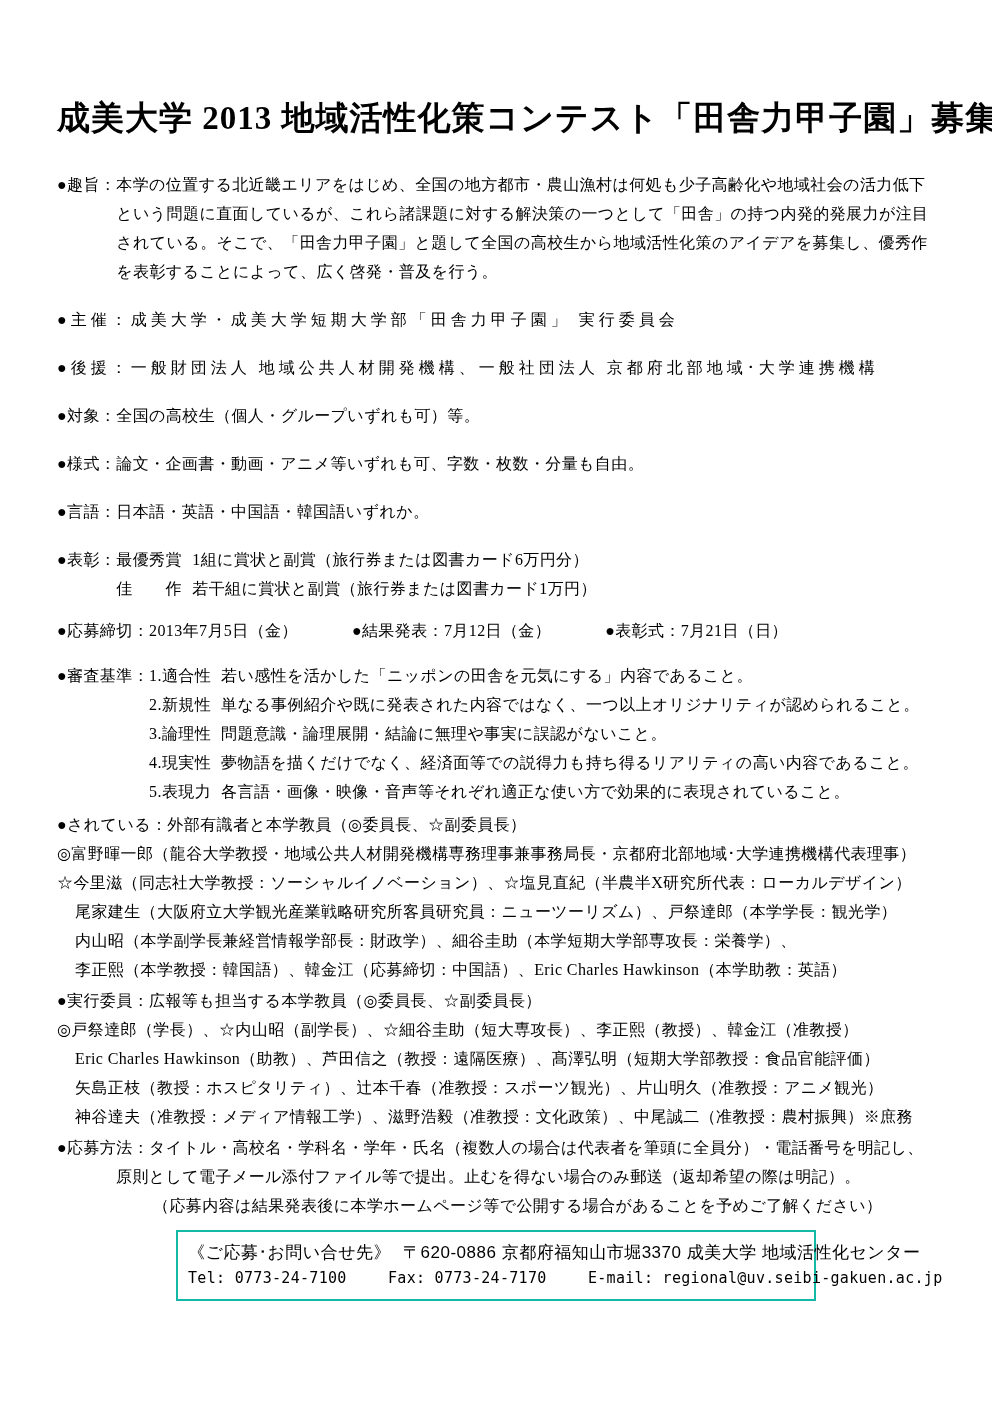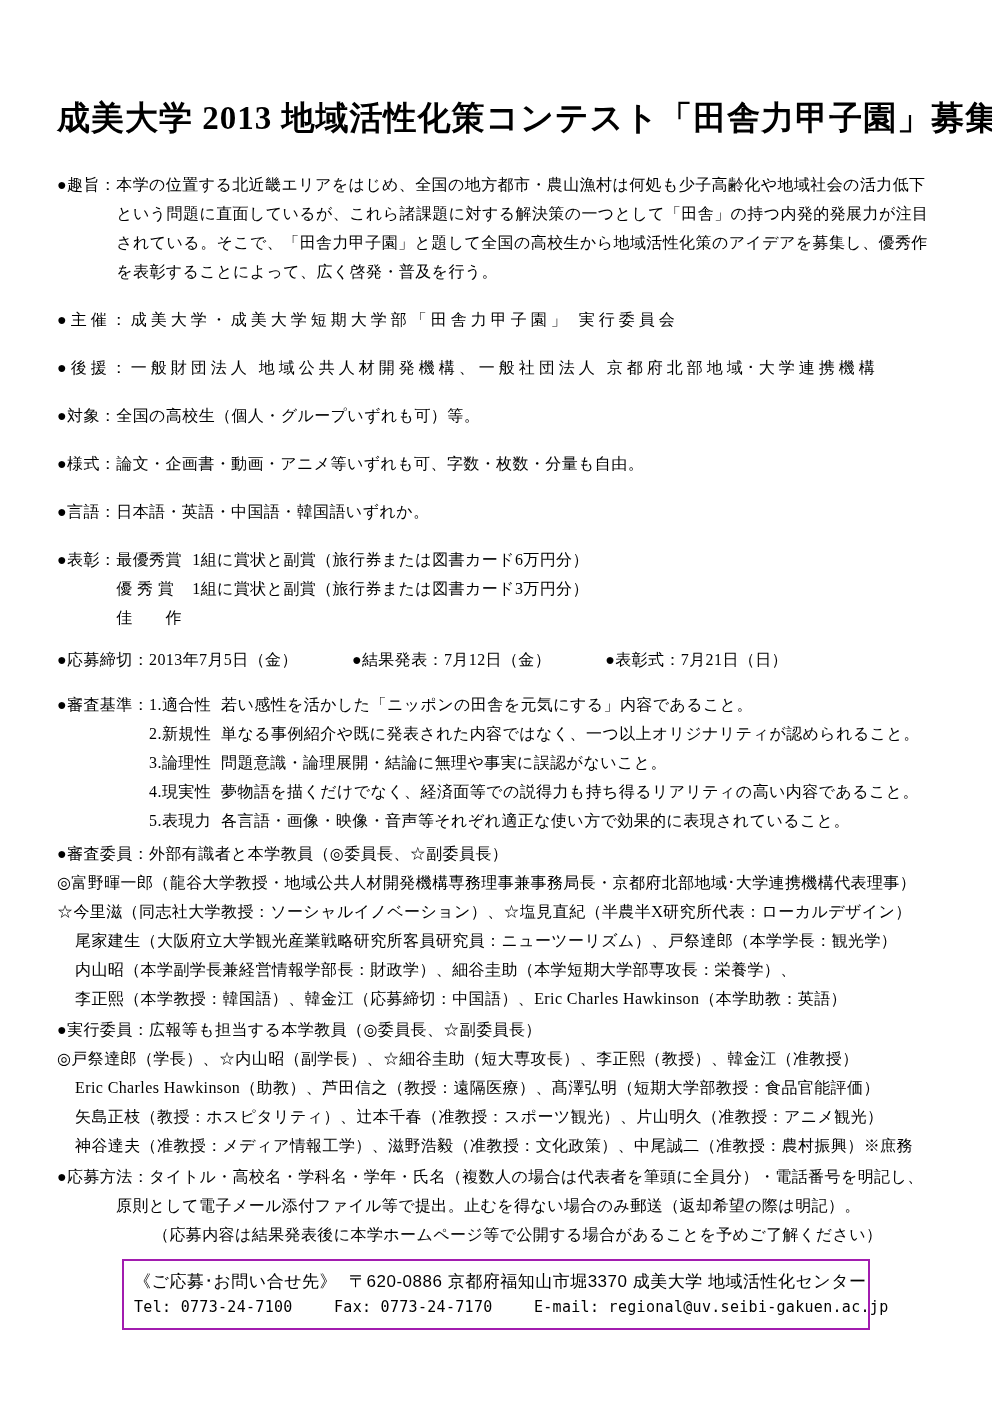--- a/index.html
+++ b/index.html
@@ -59,23 +59,23 @@
   
   .mem { white-space: nowrap; }
   .mem.ind { margin-left: 18px; }
 
   
   .app-line2 { margin-left: 59px; white-space: nowrap; }
   .app-line3 { margin-left: 96px; white-space: nowrap; }
 
   
   .contact-box {
-    width: 748px;
+    width: 640px;
     margin: 10px auto 13px auto;
-    border: 2px solid #a21caf;
+    border: 2px solid #14b8a6;
     padding: 7px 10px 8px 10px;
     text-align: center;
     font-family: "Liberation Sans", "DejaVu Sans", sans-serif;
   }
   .contact-line1 {
     font-size: 17px;
     line-height: 27px;
     letter-spacing: 0.5px;
     white-space: nowrap;
   }
@@ -117,25 +117,22 @@
   <div class="sec line">●言語：日本語・英語・中国語・韓国語いずれか。</div>
 
   <div class="sec row">
     <span class="label">●表彰：</span>
     <div class="lines">
       <div class="award-row">
         <span class="award-name">最優秀賞</span>
         <span class="award-desc">1組に賞状と副賞（旅行券または図書カード6万円分）</span>
       </div>
       <div class="award-row">
-        <span class="award-name">優 秀 賞</span>
-        <span class="award-desc">1組に賞状と副賞（旅行券または図書カード3万円分）</span>
-      </div>
-      <div class="award-row">
         <span class="award-name">佳　　作</span>
+        <span class="award-desc">若干組に賞状と副賞（旅行券または図書カード1万円）</span>
       </div>
     </div>
   </div>
 
   <div class="sec sec-dates dates-row">
     <span class="date-item">●応募締切：2013年7月5日（金）</span>
     <span class="date-item">●結果発表：7月12日（金）</span>
     <span class="date-item">●表彰式：7月21日（日）</span>
   </div>
 
@@ -159,21 +156,21 @@
         <span class="crit-desc">夢物語を描くだけでなく、経済面等での説得力も持ち得るリアリティの高い内容であること。</span>
       </div>
       <div class="crit-row">
         <span class="crit-num">5.表現力</span>
         <span class="crit-desc">各言語・画像・映像・音声等それぞれ適正な使い方で効果的に表現されていること。</span>
       </div>
     </div>
   </div>
 
   <div class="sec sec-judges">
-    <div class="mem">●審査委員：外部有識者と本学教員（◎委員長、☆副委員長）</div>
+    <div class="mem">●されている：外部有識者と本学教員（◎委員長、☆副委員長）</div>
     <div class="mem">◎富野暉一郎（龍谷大学教授・地域公共人材開発機構専務理事兼事務局長・京都府北部地域･大学連携機構代表理事）</div>
     <div class="mem">☆今里滋（同志社大学教授：ソーシャルイノベーション）、☆塩見直紀（半農半X研究所代表：ローカルデザイン）</div>
     <div class="mem ind">尾家建生（大阪府立大学観光産業戦略研究所客員研究員：ニューツーリズム）、戸祭達郎（本学学長：観光学）</div>
     <div class="mem ind">内山昭（本学副学長兼経営情報学部長：財政学）、細谷圭助（本学短期大学部専攻長：栄養学）、</div>
     <div class="mem ind">李正熙（本学教授：韓国語）、韓金江（応募締切：中国語）、Eric Charles Hawkinson（本学助教：英語）</div>
   </div>
 
   <div class="sec sec-committee">
     <div class="mem">●実行委員：広報等も担当する本学教員（◎委員長、☆副委員長）</div>
     <div class="mem">◎戸祭達郎（学長）、☆内山昭（副学長）、☆細谷圭助（短大専攻長）、李正熙（教授）、韓金江（准教授）</div>

